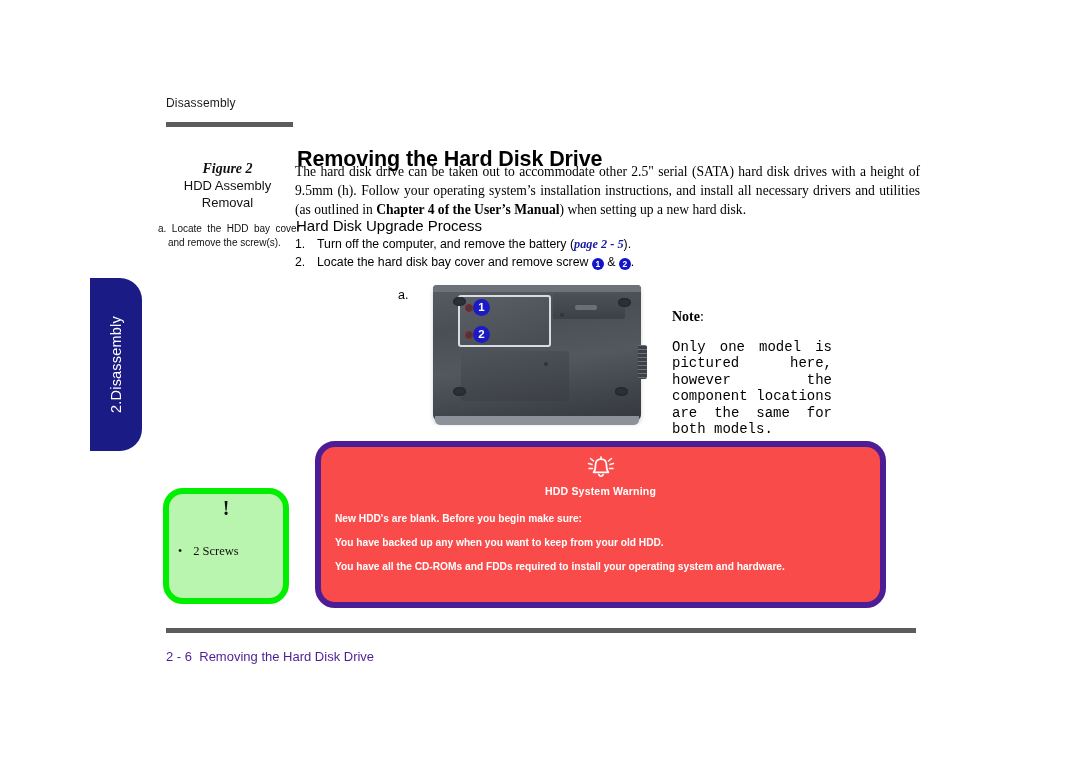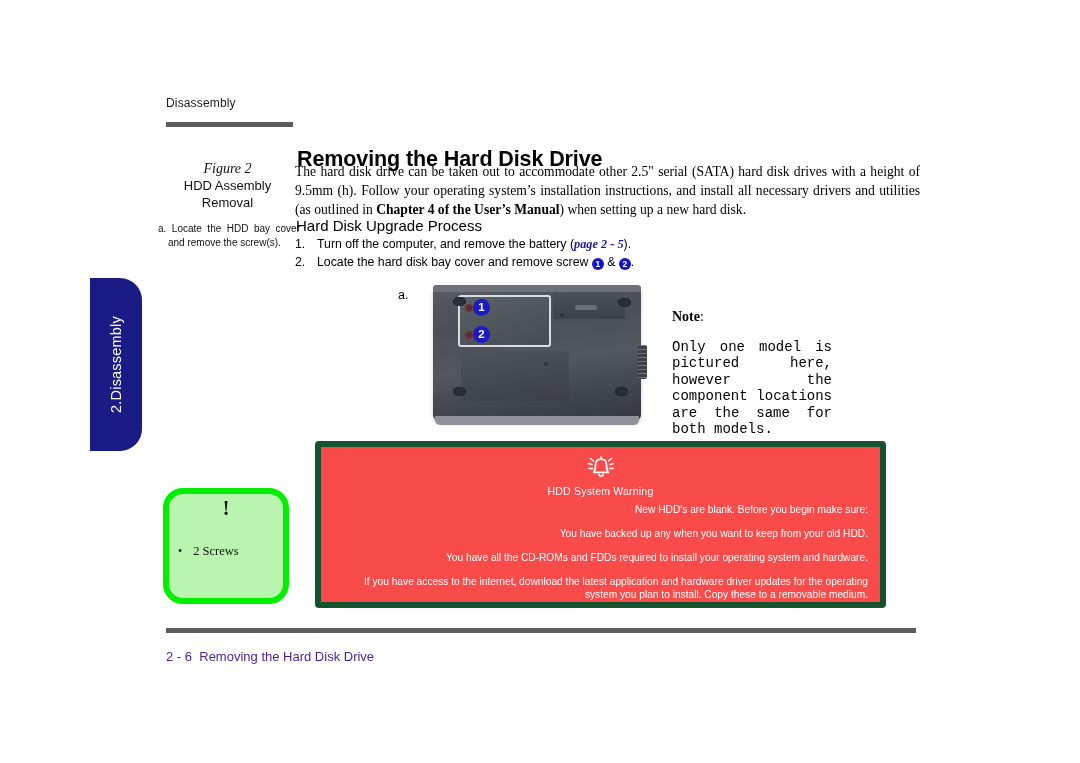--- a/index.html
+++ b/index.html
@@ -70,20 +70,21 @@
     width: 135px;
     text-align: center;
     line-height: 17px;
   }
   #figure-caption .fig-num {
     display: block;
     font-family: "Liberation Serif", serif;
     font-style: italic;
     font-size: 14px;
     color: #111;
+    font-weight: bold;
   }
   #figure-caption .fig-title {
     display: block;
     font-size: 13px;
     color: #111;
   }
 
   #margin-note-a {
     position: absolute;
     left: 158px;
@@ -328,24 +329,25 @@
   #tip-item .bullet { font-size: 12px; line-height: 14px; }
 
   
   #warning-box {
     position: absolute;
     left: 315px;
     top: 441px;
     width: 571px;
     height: 167px;
     background: #fa4b4b;
-    border: 6px solid #14532d;
-    border-radius: 4px;
+    border: 6px solid #4c1d95;
+    border-radius: 20px;
     box-sizing: border-box;
     color: #ffffff;
+    font-weight: bold;
   }
   #warning-icon {
     position: absolute;
     left: 0; right: 0;
     top: 8px;
     display: flex;
     justify-content: center;
   }
   #warning-title {
     position: absolute;
@@ -357,22 +359,21 @@
   }
   #warning-lines {
     position: absolute;
     left: 14px;
     right: 12px;
     top: 56px;
     font-size: 10.2px;
     line-height: 13px;
   }
   #warning-lines p {
-    margin: 0 0 11px 0;
-    text-align: right;
+    margin: 9px 0 11px 0;
   }
   #warning-lines p:last-child { margin-bottom: 0; }
 
   
   #footer-rule {
     position: absolute;
     left: 166px;
     top: 628px;
     width: 750px;
     height: 5px;
@@ -475,20 +476,19 @@
       <path d="M15 4.2 c-3.7 0 -5.5 2.6 -5.5 6.1 0 3.6 -0.6 5.6 -1.9 7.0 h14.8 c-1.3 -1.4 -1.9 -3.4 -1.9 -7.0 0 -3.5 -1.8 -6.1 -5.5 -6.1 z" fill="none" stroke="#ffffff" stroke-width="1.7" stroke-linejoin="round"></path>
       <line x1="15" y1="2.0" x2="15" y2="4.2" stroke="#ffffff" stroke-width="1.6" stroke-linecap="round"></line>
       <path d="M12.8 19.6 a2.3 2.3 0 0 0 4.4 0" fill="none" stroke="#ffffff" stroke-width="1.6" stroke-linecap="round"></path>
     </svg>
   </div>
   <div id="warning-title">HDD System Warning</div>
   <div id="warning-lines">
     <p>New HDD's are blank. Before you begin make sure:</p>
     <p>You have backed up any when you want to keep from your old HDD.</p>
     <p>You have all the CD-ROMs and FDDs required to install your operating system and hardware.</p>
-    <p>If you have access to the internet, download the latest application and hardware driver updates for the operating system you plan to install. Copy these to a removable medium.</p>
   </div>
 </div>
 
 <div id="footer-rule"></div>
 <div id="footer-text">
   <span>2  -  6</span>&nbsp;&nbsp;<span>Removing the Hard Disk Drive</span>
 </div>
 
 </body></html>

